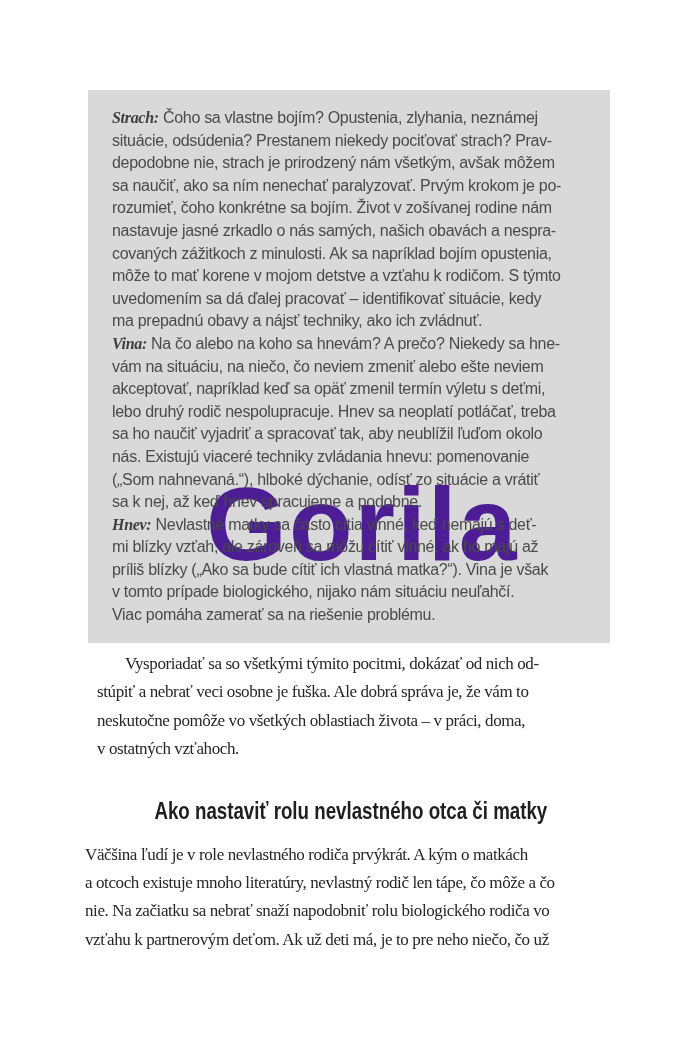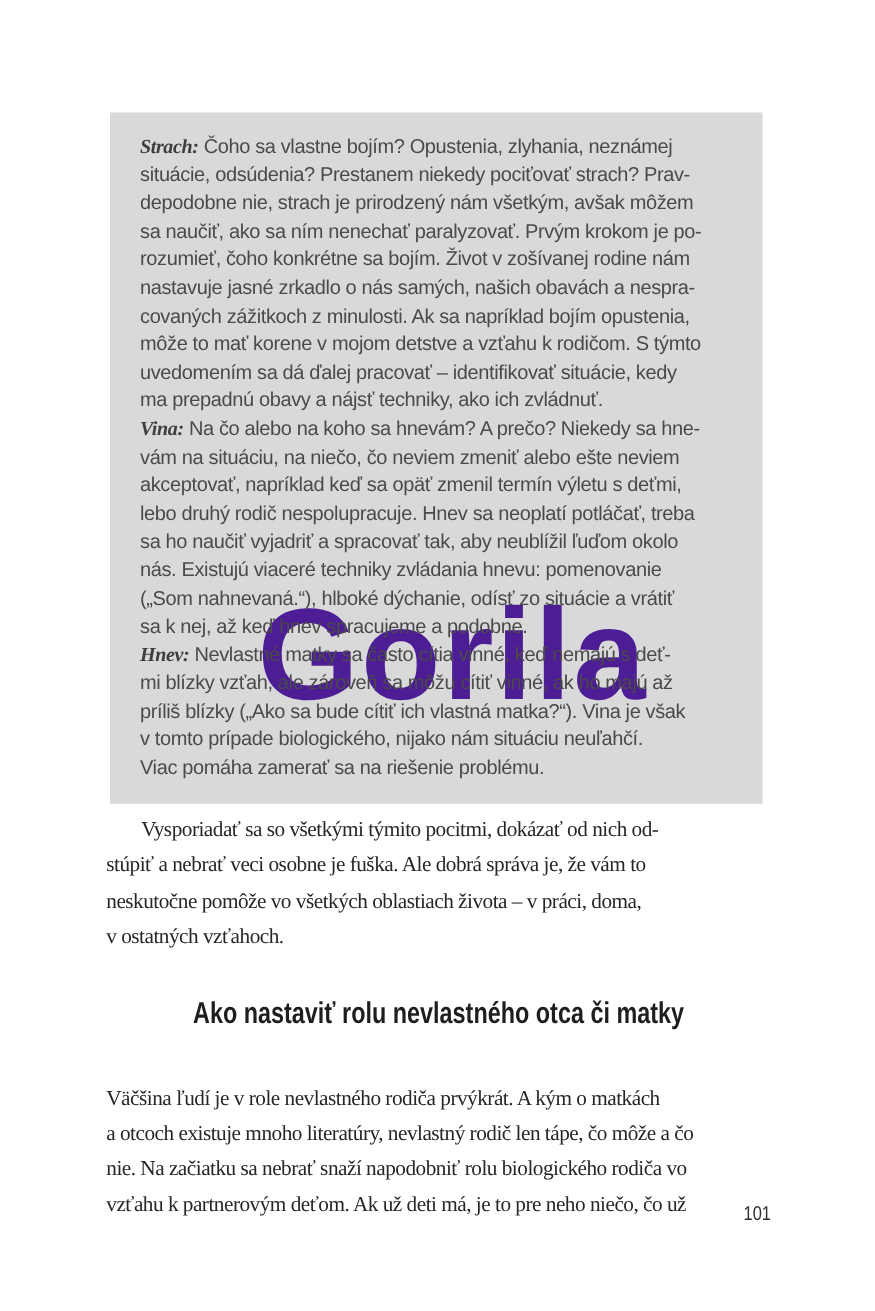--- a/index.html
+++ b/index.html
@@ -57,24 +57,24 @@
     width: 532px;
   }
   .body-para {
     font-family: "Liberation Serif", serif;
     font-size: 17px;
     line-height: 28.4px;
     letter-spacing: -0.4px;
     color: #262626;
     white-space: pre;
   }
-  .body-para.indented { text-indent: 28px; }
+  .body-para.indented { text-indent: 28px; margin-left: 12px; }
   .section-heading {
     margin-top: 33px;
-    margin-bottom: 40px;
+    margin-bottom: 16px;
     text-align: center;
     line-height: 28px;
     white-space: nowrap;
   }
   .section-heading-inner {
     display: inline-block;
     transform: scaleX(0.78);
     transform-origin: center;
     font-family: "Liberation Sans", sans-serif;
     font-weight: 700;
@@ -140,15 +140,14 @@
 v ostatných vzťahoch.</p>
 
     <h2 class="section-heading"><span class="section-heading-inner">Ako nastaviť rolu nevlastného otca či matky</span></h2>
 
     <p class="body-para">Väčšina ľudí je v role nevlastného rodiča prvýkrát. A kým o matkách
 a otcoch existuje mnoho literatúry, nevlastný rodič len tápe, čo môže a čo
 nie. Na začiatku sa nebrať snaží napodobniť rolu biologického rodiča vo
 vzťahu k partnerovým deťom. Ak už deti má, je to pre neho niečo, čo už</p>
   </div>
 
-  <div class="page-number"><span class="page-number-inner">101</span></div>
 
 </div>
 
 </body></html>

